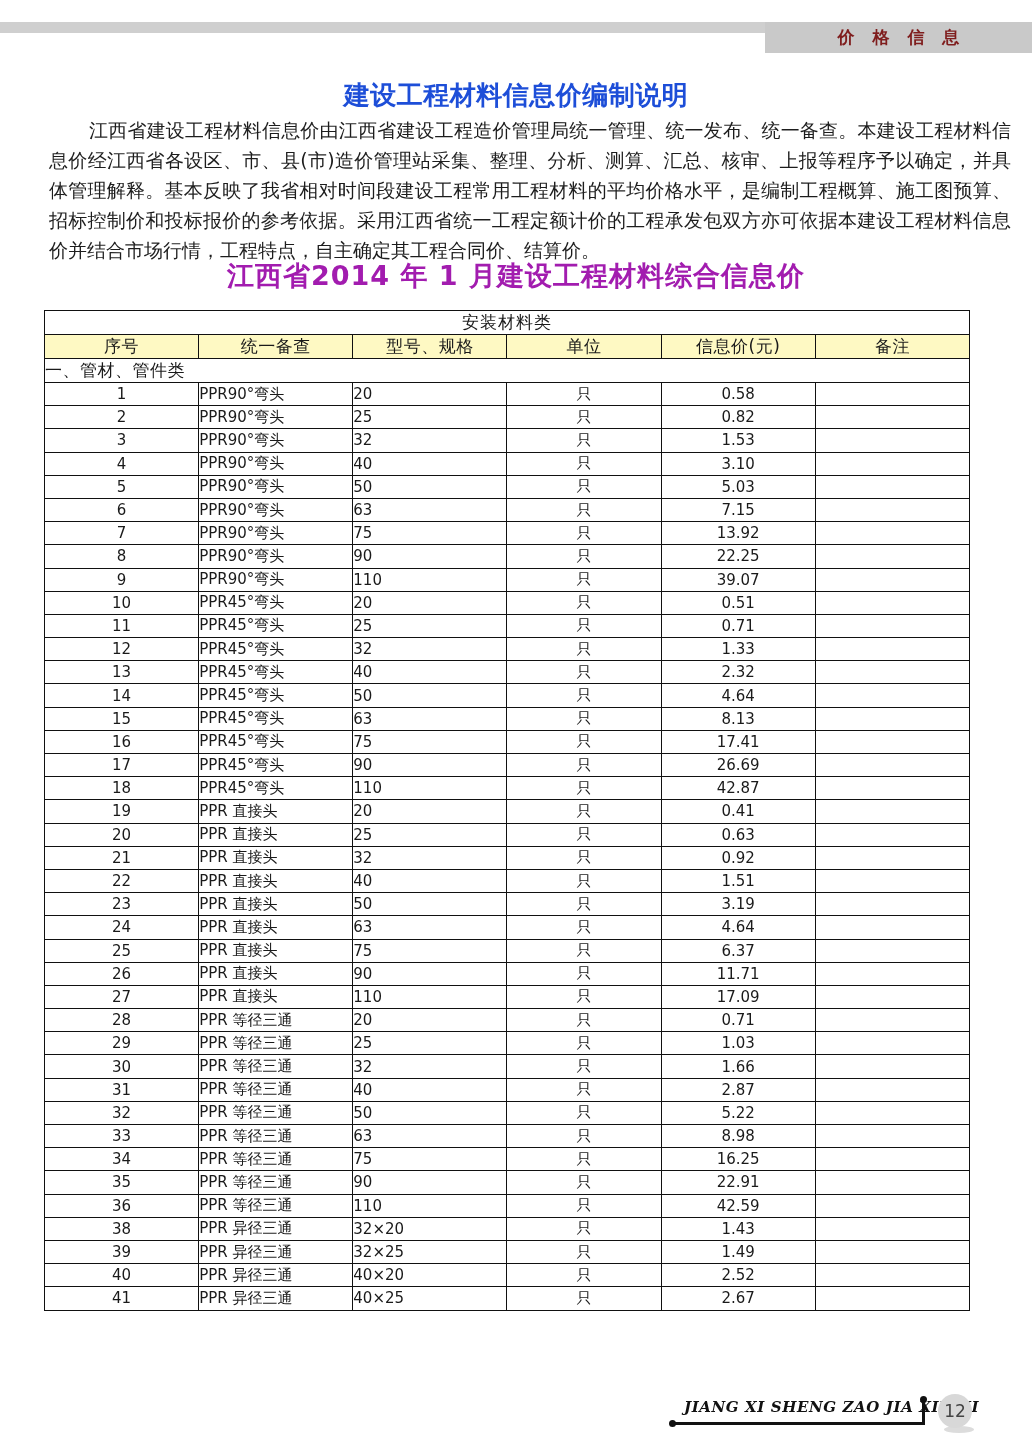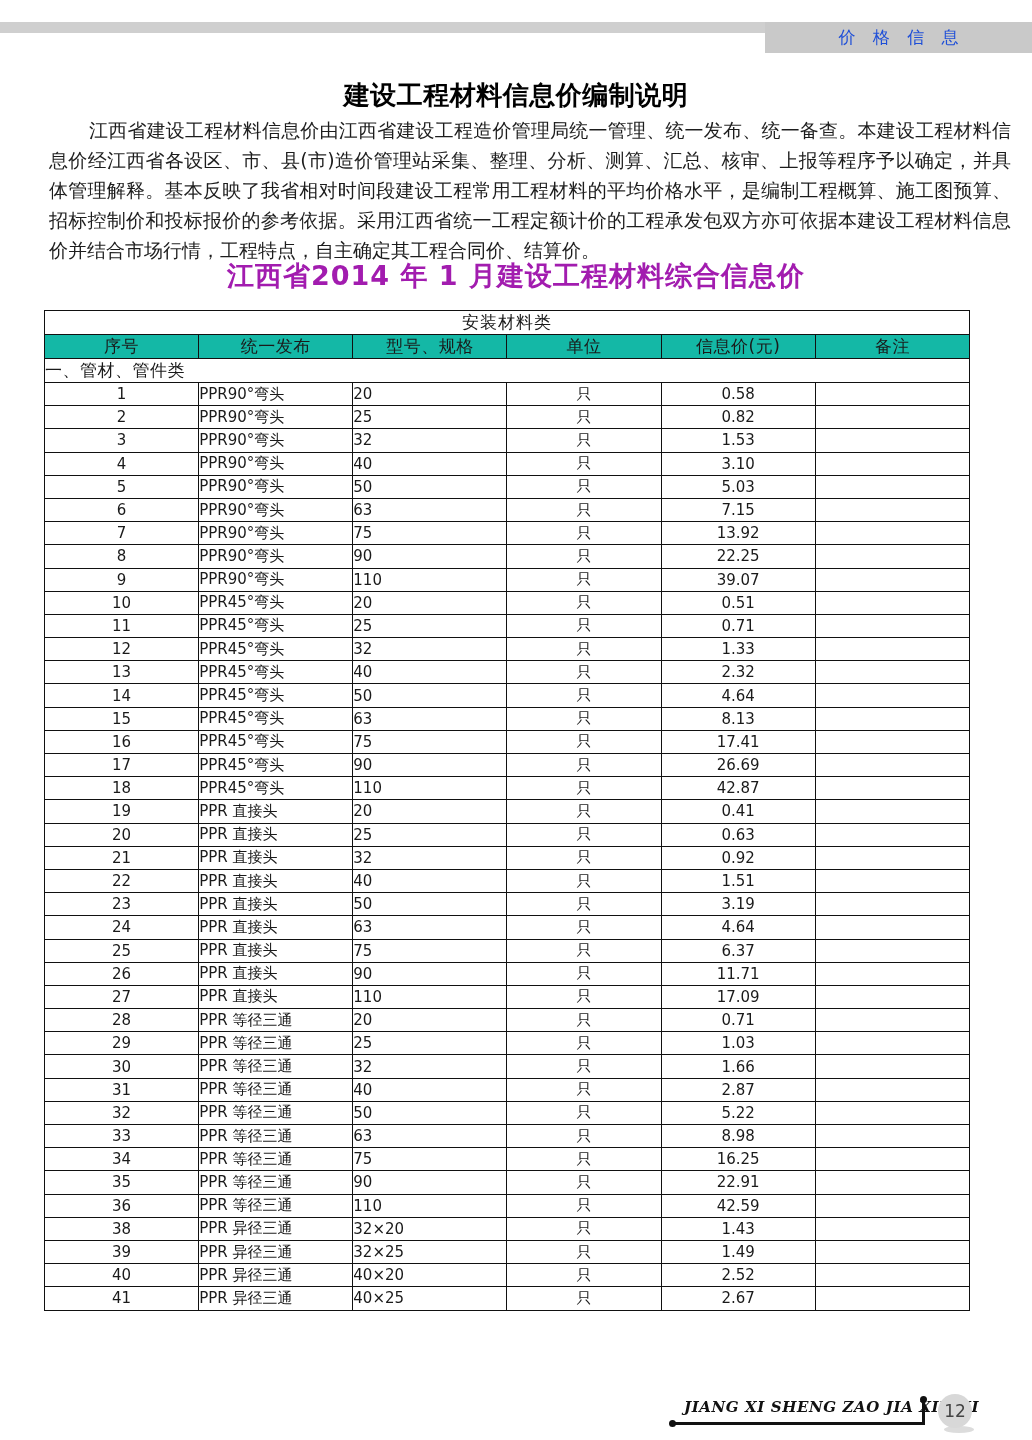--- a/index.html
+++ b/index.html
@@ -32,38 +32,38 @@
     width: 267px;
     height: 31px;
     background: #c9c9c9;
     display: flex;
     align-items: center;
     justify-content: center;
   }
   .top-bar-title {
     font-family: "DejaVu Sans", "Liberation Sans", sans-serif;
     font-size: 17px;
-    font-weight: normal;
-    color: #1d4ed8;
+    font-weight: bold;
+    color: #7f1d1d;
     letter-spacing: 6px;
     text-indent: 6px;
     white-space: nowrap;
   }
 
   
   .doc-title {
     position: absolute;
     top: 78px;
     left: 0;
     width: 1032px;
     text-align: center;
     font-size: 26px;
     font-weight: bold;
     letter-spacing: 0.5px;
-    color: #000000;
+    color: #1d4ed8;
   }
 
   
   .intro {
     position: absolute;
     top: 115px;
     left: 49px;
     width: 962px;
     font-size: 19px;
     line-height: 30px;
@@ -113,21 +113,21 @@
     font-weight: bold;
     letter-spacing: 1px;
     background: #ffffff;
     border-width: 2px 2px 1px 2px;
   }
   .hdr-row td {
     height: 28px;
     text-align: center;
     font-size: 17px;
     font-weight: bold;
-    background: #14b8a6;
+    background: #fef9c3;
     letter-spacing: 0.5px;
     border-top-width: 2px;
     border-bottom-width: 2px;
   }
   .cat-row td {
     height: 24px;
     font-size: 17px;
     font-weight: bold;
     text-align: left;
     padding-left: 2px;
@@ -244,21 +244,21 @@
 <div class="sub-title">江西省2014 年 1 月建设工程材料综合信息价</div>
 
 <div class="tbl-wrap">
   <table class="price">
     <tbody>
       <tr class="cap-row">
         <td colspan="6">安装材料类</td>
       </tr>
       <tr class="hdr-row">
         <td class="c-no">序号</td>
-        <td class="c-name">统一发布</td>
+        <td class="c-name">统一备查</td>
         <td class="c-spec">型号、规格</td>
         <td class="c-unit">单位</td>
         <td class="c-price">信息价(元)</td>
         <td class="c-note">备注</td>
       </tr>
       <tr class="cat-row">
         <td colspan="6">一、管材、管件类</td>
       </tr>
     </tbody>
     <tbody class="body-rows" id="rows-body">

